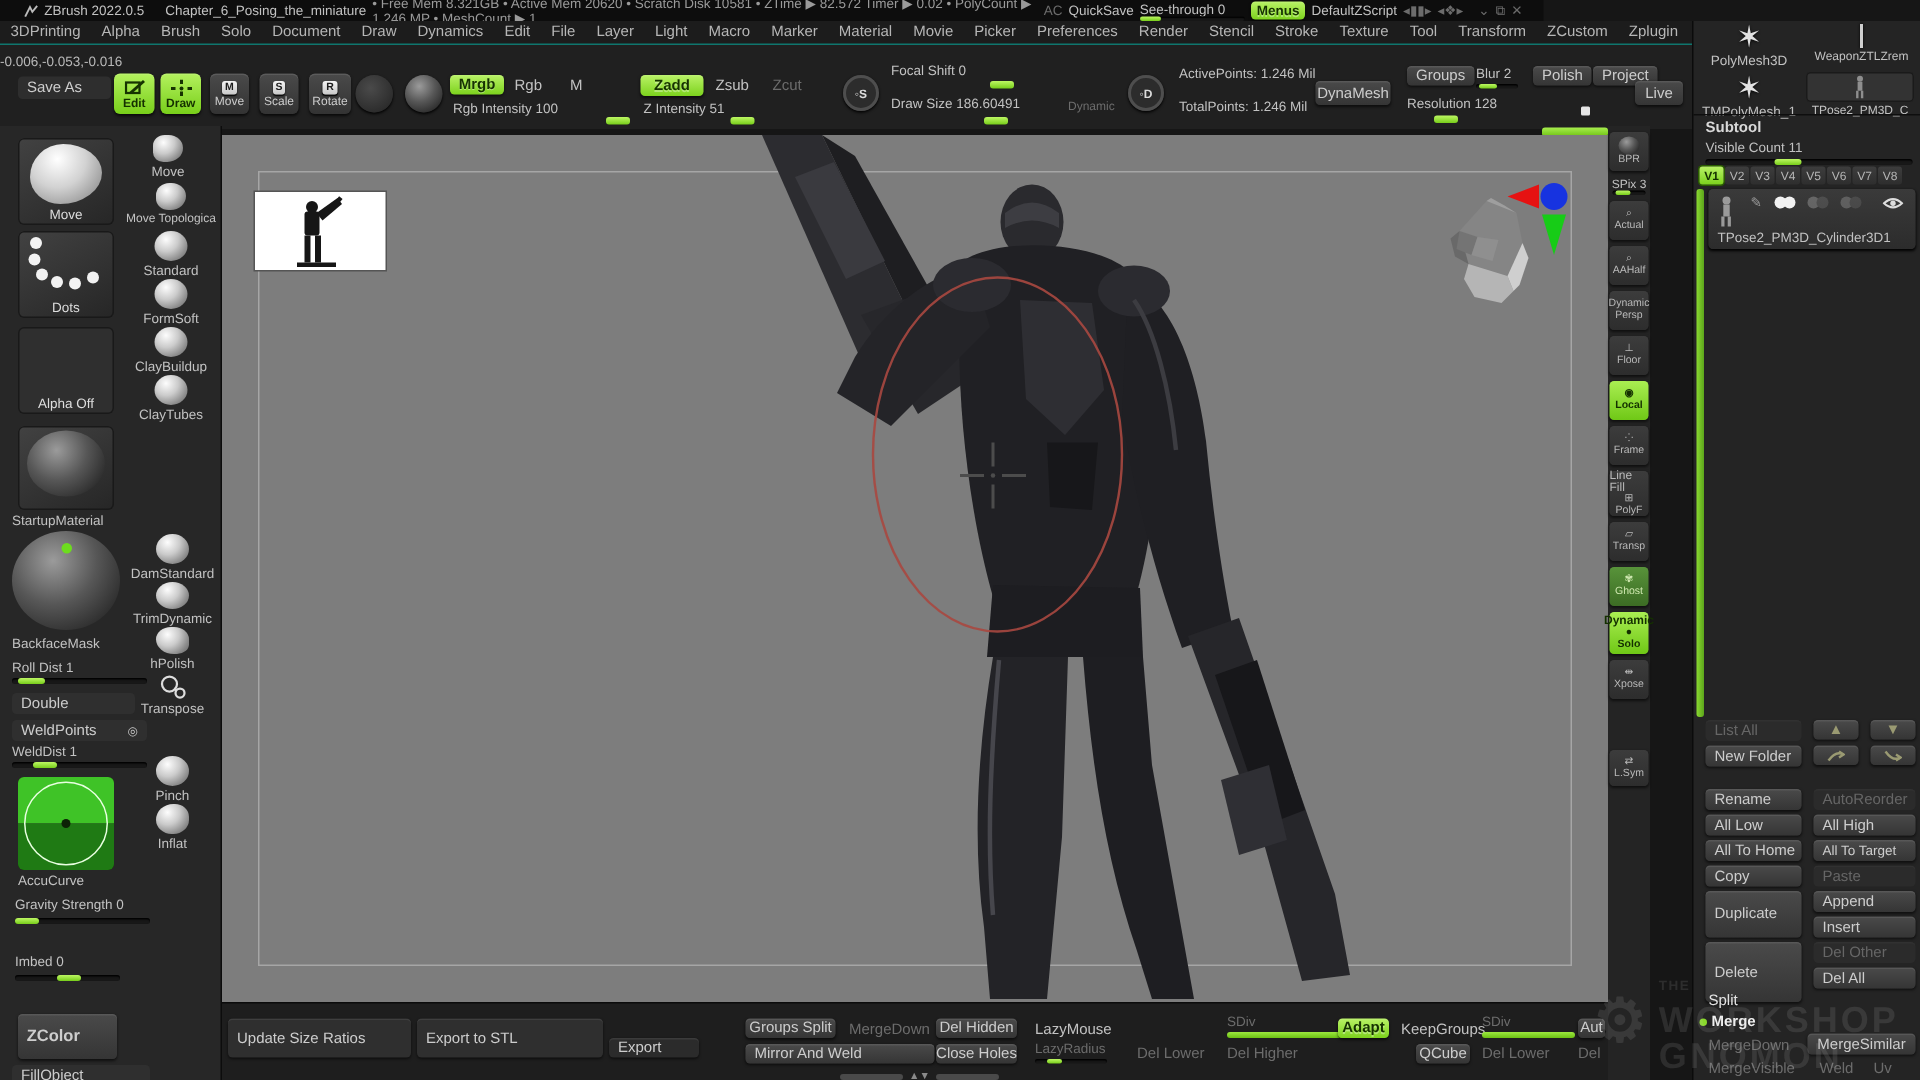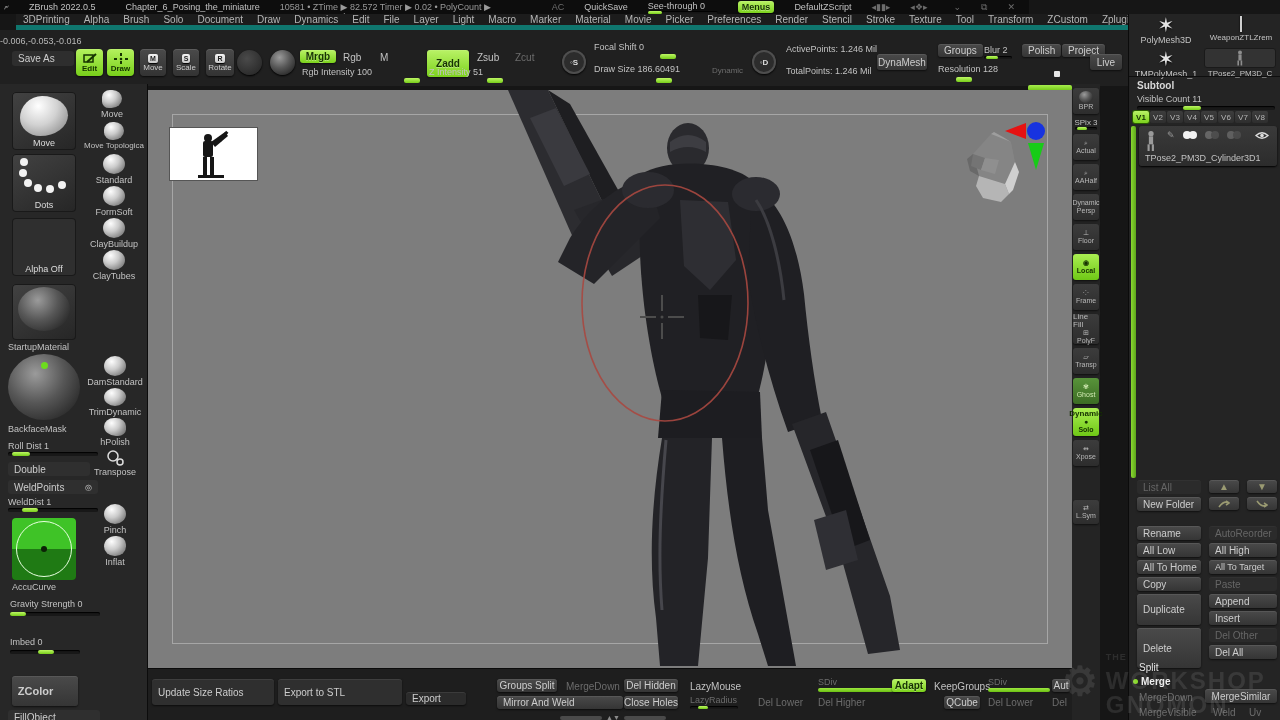--- a/index.html
+++ b/index.html
@@ -40,21 +40,21 @@
   box-shadow:0 1px 2px rgba(0,0,0,.6);line-height:8px;padding:2px 0}
 .stripitem.grn{background:linear-gradient(#aaee52,#6fc816);color:#143000;font-weight:bold}
 .stripitem.dgrn{background:linear-gradient(#58933a,#3c6c24);color:#cfe8b0}
 .star{color:#e2e2e2;font-size:20px;line-height:18px;text-shadow:0 1px 2px #000}
 .arrowbtn{width:30px;height:13px}
 .watermark{color:rgba(200,200,200,.13);font-weight:bold;letter-spacing:2px;pointer-events:none}
 </style>
 </head>
 <body>
 
-<div class="abs row" style="left:0;top:0;width:1029px;height:14px;background:#0d0d0d;gap:20px;padding-left:4px;font-size:9px">
+<div class="abs row" style="left:0;top:0;width:1029px;height:14px;background:#0d0d0d;gap:4px;padding-left:16px;font-size:9px">
   <svg width="12" height="11" viewBox="0 0 12 11">
       <path d="M1 10 L5 2 L7 6 L11 1" stroke="#bbb" stroke-width="1.6" fill="none"></path>
     </svg>
   <span class="lbl t9">ZBrush 2022.0.5</span>
   <span class="lbl t9" style="margin-left:10px">Chapter_6_Posing_the_miniature</span>
   <span class="dimlbl t9" style="color:#9a9a9a">• Free Mem 8.321GB • Active Mem 20620 • Scratch Disk 10581 •  ZTime ▶ 82.572  Timer ▶ 0.02 • PolyCount ▶ 1.246 MP  • MeshCount ▶ 1</span>
   <span style="flex:1"></span>
   <span class="dimlbl t9">AC</span>
   <span class="lbl t9">QuickSave</span>
   <span style="display:inline-flex;flex-direction:column;align-items:flex-start">
@@ -65,21 +65,21 @@
   </span>
   <span class="btn grn" style="height:12px;font-size:9px;padding:0 4px">Menus</span>
   <span class="lbl t9">DefaultZScript</span>
   <span class="dimlbl">◂▮▮▸</span>
   <span class="dimlbl">◂❖▸</span>
   <span class="dimlbl" style="margin-left:6px">⌄</span>
   <span class="dimlbl">⧉</span>
   <span class="dimlbl" style="margin-right:14px">✕</span>
 </div>
 
-<div class="abs row" style="left:16px;top:14px;width:1128px;height:16px;background:#1c1c1c;border-bottom:5px solid #0f766e">
+<div class="abs row" style="left:0;top:14px;width:1128px;height:16px;background:#1c1c1c;border-bottom:1px solid #0f766e">
   <span class="menu-item">3DPrinting</span>
   <span class="menu-item">Alpha</span>
   <span class="menu-item">Brush</span>
   <span class="menu-item">Solo</span>
   <span class="menu-item">Document</span>
   <span class="menu-item">Draw</span>
   <span class="menu-item">Dynamics</span>
   <span class="menu-item">Edit</span>
   <span class="menu-item">File</span>
   <span class="menu-item">Layer</span>
@@ -140,21 +140,21 @@
 
   <span class="abs" style="left:237px;top:20px;width:25px;height:25px;border-radius:50%;background:radial-gradient(circle at 40% 35%,#4a4a4a,#2c2c2c 75%);box-shadow:0 1px 2px #000"></span>
   <span class="abs sphereD" style="left:270px;top:20px;width:25px;height:25px;box-shadow:0 1px 2px #000"></span>
 
   <span class="abs btn grn" style="left:300px;top:20px;width:36px;height:13px">Mrgb</span>
   <span class="abs lbl" style="left:343px;top:22px">Rgb</span>
   <span class="abs lbl" style="left:380px;top:22px">M</span>
   <span class="abs lbl t9" style="left:302px;top:37px">Rgb Intensity 100</span>
   <span class="abs track" style="left:302px;top:48px;width:118px"><span class="nub" style="left:102px"></span></span>
 
-  <span class="abs btn grn" style="left:427px;top:20px;width:42px;height:27px">Zadd</span>
+  <span class="abs btn grn" style="left:427px;top:20px;width:42px;height:14px">Zadd</span>
   <span class="abs lbl" style="left:477px;top:22px">Zsub</span>
   <span class="abs dimlbl" style="left:515px;top:22px">Zcut</span>
   <span class="abs lbl t9" style="left:429px;top:37px">Z Intensity 51</span>
   <span class="abs track" style="left:429px;top:48px;width:128px"><span class="nub" style="left:58px"></span></span>
 
   <span class="abs" style="left:562px;top:20px;width:24px;height:24px;border-radius:50%;background:#2c2c2c;box-shadow:inset 0 0 0 2px #4e4e4e,0 1px 2px #000;display:flex;align-items:center;justify-content:center;color:#ddd;font-size:8px;font-weight:bold">◦S</span>
 
   <span class="abs lbl t9" style="left:594px;top:12px">Focal Shift 0</span>
   <span class="abs track" style="left:594px;top:24px;width:150px"><span class="nub" style="left:66px"></span></span>
   <span class="abs lbl t9" style="left:594px;top:34px">Draw Size 186.60491</span>

